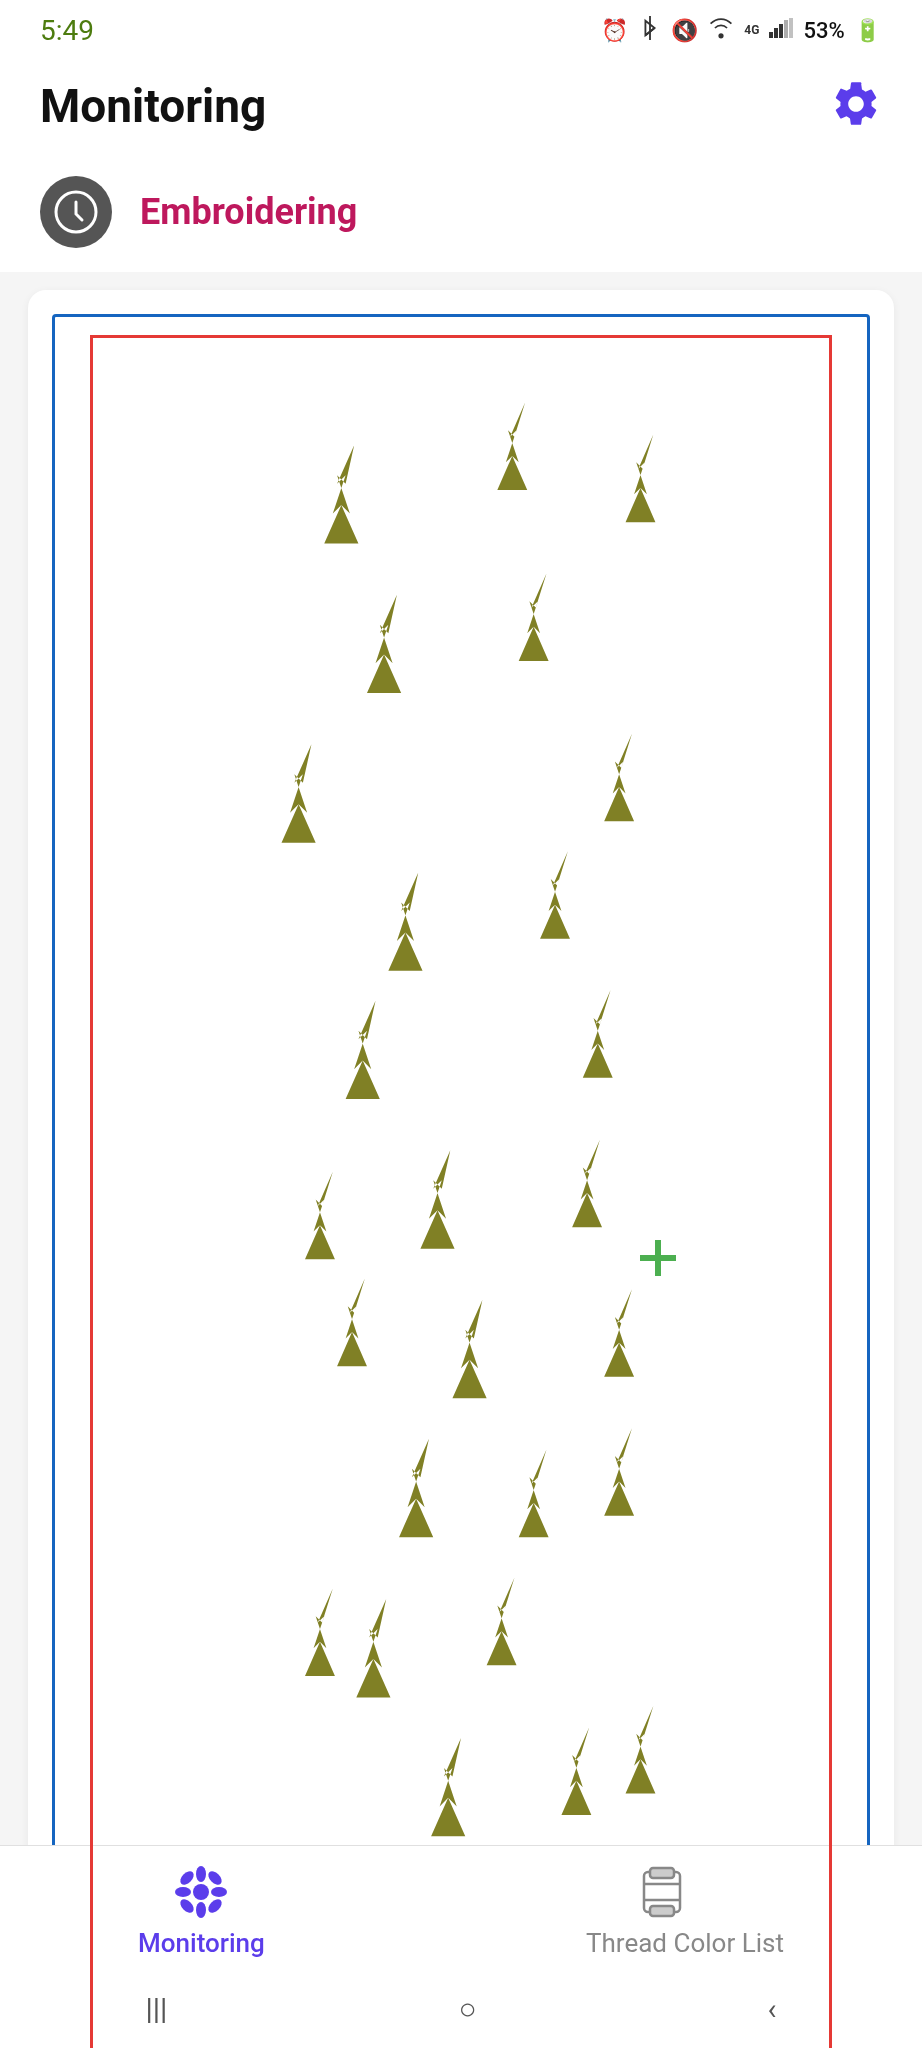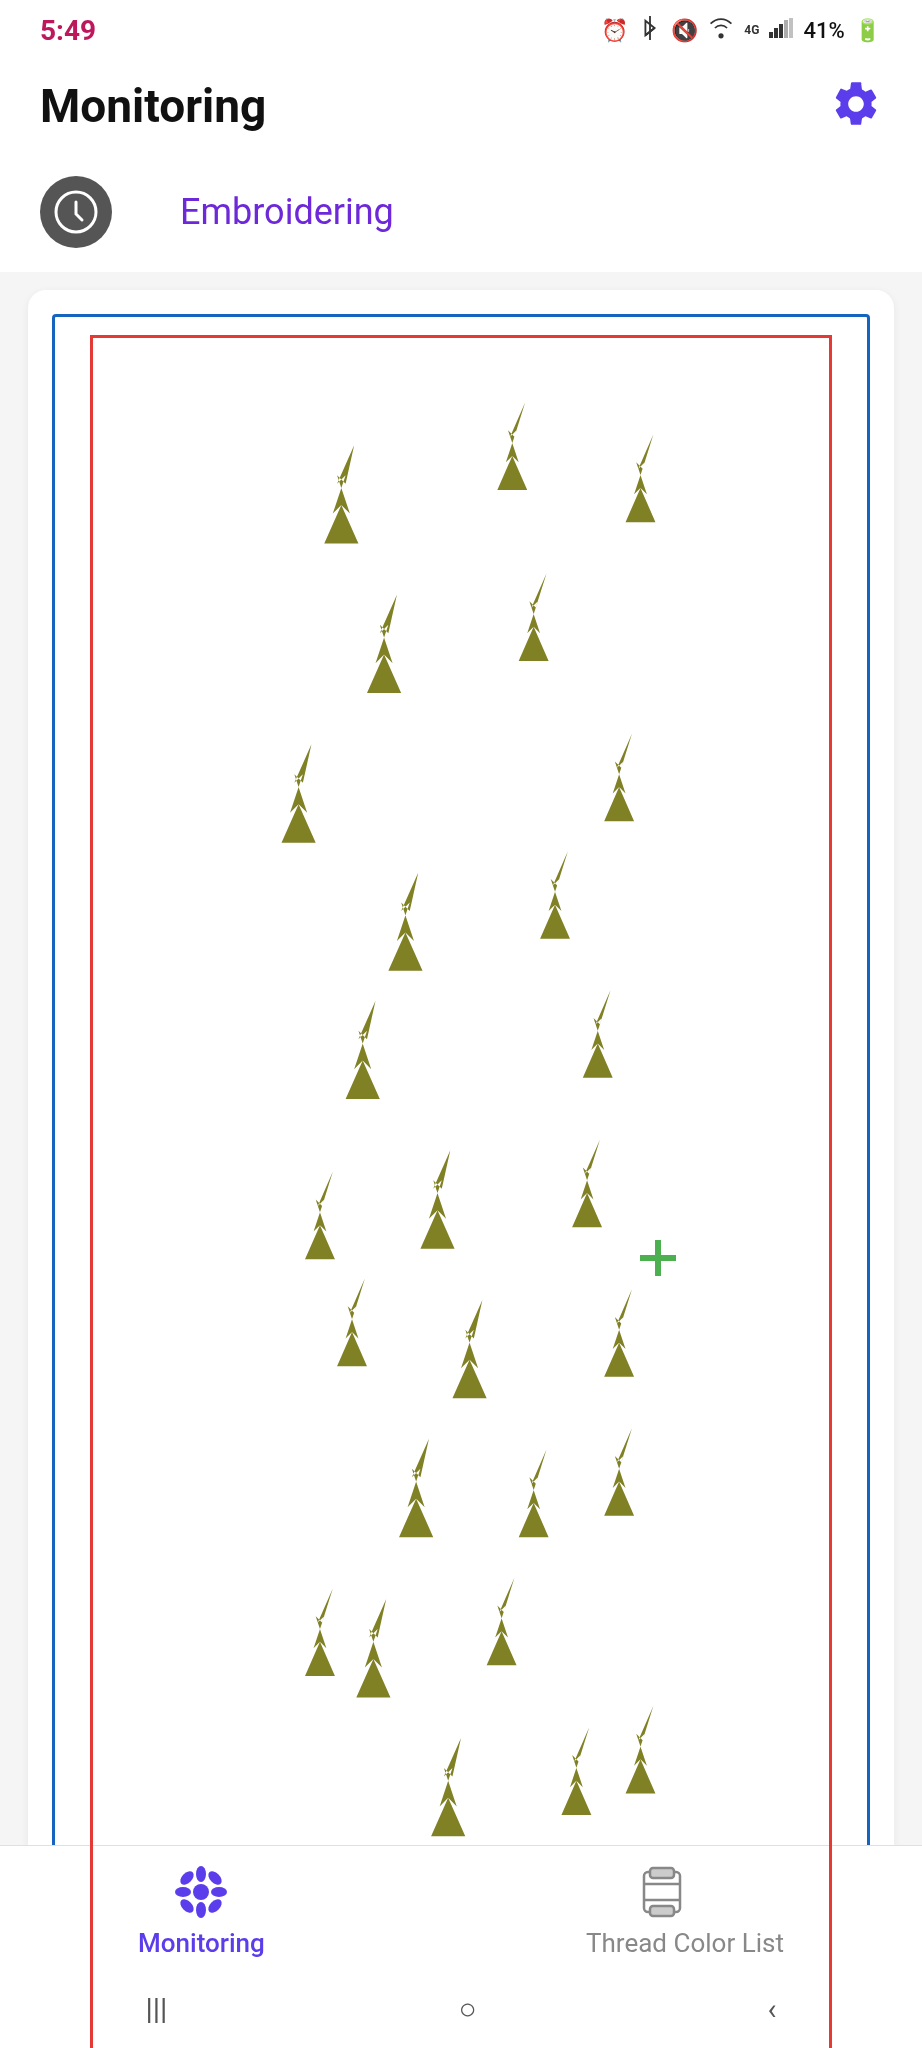--- a/index.html
+++ b/index.html
@@ -19,22 +19,22 @@
       width: 100%;
       height: 60px;
       background: #fff;
       display: flex;
       align-items: center;
       justify-content: space-between;
       padding: 0 40px;
     }
     .status-time {
       font-size: 28px;
-      font-weight: 700;
-      color: #be185d;
+      font-weight: 400;
+      color: #4d7c0f;
     }
     .status-icons {
       display: flex;
       align-items: center;
       gap: 10px;
       font-size: 22px;
       color: #333;
     }
     .battery-text {
       font-size: 22px;
@@ -74,23 +74,22 @@
       width: 72px;
       height: 72px;
       border-radius: 50%;
       background: #555;
       display: flex;
       align-items: center;
       justify-content: center;
     }
     .machine-label {
       font-size: 36px;
-      font-weight: 400;
-      color: #6d28d9;
-      margin-left: 40px;
+      font-weight: 700;
+      color: #be185d;
     }
 
     
     .canvas-container {
       background: #fff;
       margin: 18px 28px;
       border-radius: 18px;
       padding: 24px;
       box-shadow: 0 2px 8px rgba(0,0,0,0.06);
     }
@@ -209,21 +208,21 @@
 
     <span>
       <svg width="24" height="20" viewBox="0 0 24 20" fill="#333">
         <rect x="0" y="14" width="4" height="6"></rect>
         <rect x="5" y="10" width="4" height="10"></rect>
         <rect x="10" y="6" width="4" height="14"></rect>
         <rect x="15" y="2" width="4" height="18" opacity="0.4"></rect>
         <rect x="20" y="0" width="4" height="20" opacity="0.3"></rect>
       </svg>
     </span>
-    <span class="battery-text">41%</span>
+    <span class="battery-text">53%</span>
     <span>🔋</span>
   </div>
 </div>
 
 <div class="header">
   <span class="header-title">Monitoring</span>
   <span>
     <svg class="gear-icon" viewBox="0 0 24 24" fill="#5b3deb">
       <path d="M19.14 12.94c.04-.3.06-.61.06-.94s-.02-.64-.07-.94l2.03-1.58a.49.49 0 00.12-.61l-1.92-3.32a.49.49 0 00-.59-.22l-2.39.96a7.03 7.03 0 00-1.62-.94l-.36-2.54A.484.484 0 0014 2h-3.84a.484.484 0 00-.48.41l-.36 2.54c-.59.24-1.13.57-1.62.94l-2.39-.96a.488.488 0 00-.59.22L2.74 8.87a.48.48 0 00.12.61l2.03 1.58c-.05.3-.09.63-.09.94s.02.64.07.94l-2.03 1.58a.49.49 0 00-.12.61l1.92 3.32c.12.22.37.29.59.22l2.39-.96c.5.37 1.03.7 1.62.94l.36 2.54c.05.24.27.41.49.41h3.84c.24 0 .44-.17.47-.41l.36-2.54c.59-.24 1.13-.57 1.62-.94l2.39.96c.22.08.47 0 .59-.22l1.92-3.32a.49.49 0 00-.12-.61l-2.01-1.58zM12 15.6c-1.98 0-3.6-1.62-3.6-3.6s1.62-3.6 3.6-3.6 3.6 1.62 3.6 3.6-1.62 3.6-3.6 3.6z"></path>
     </svg>

